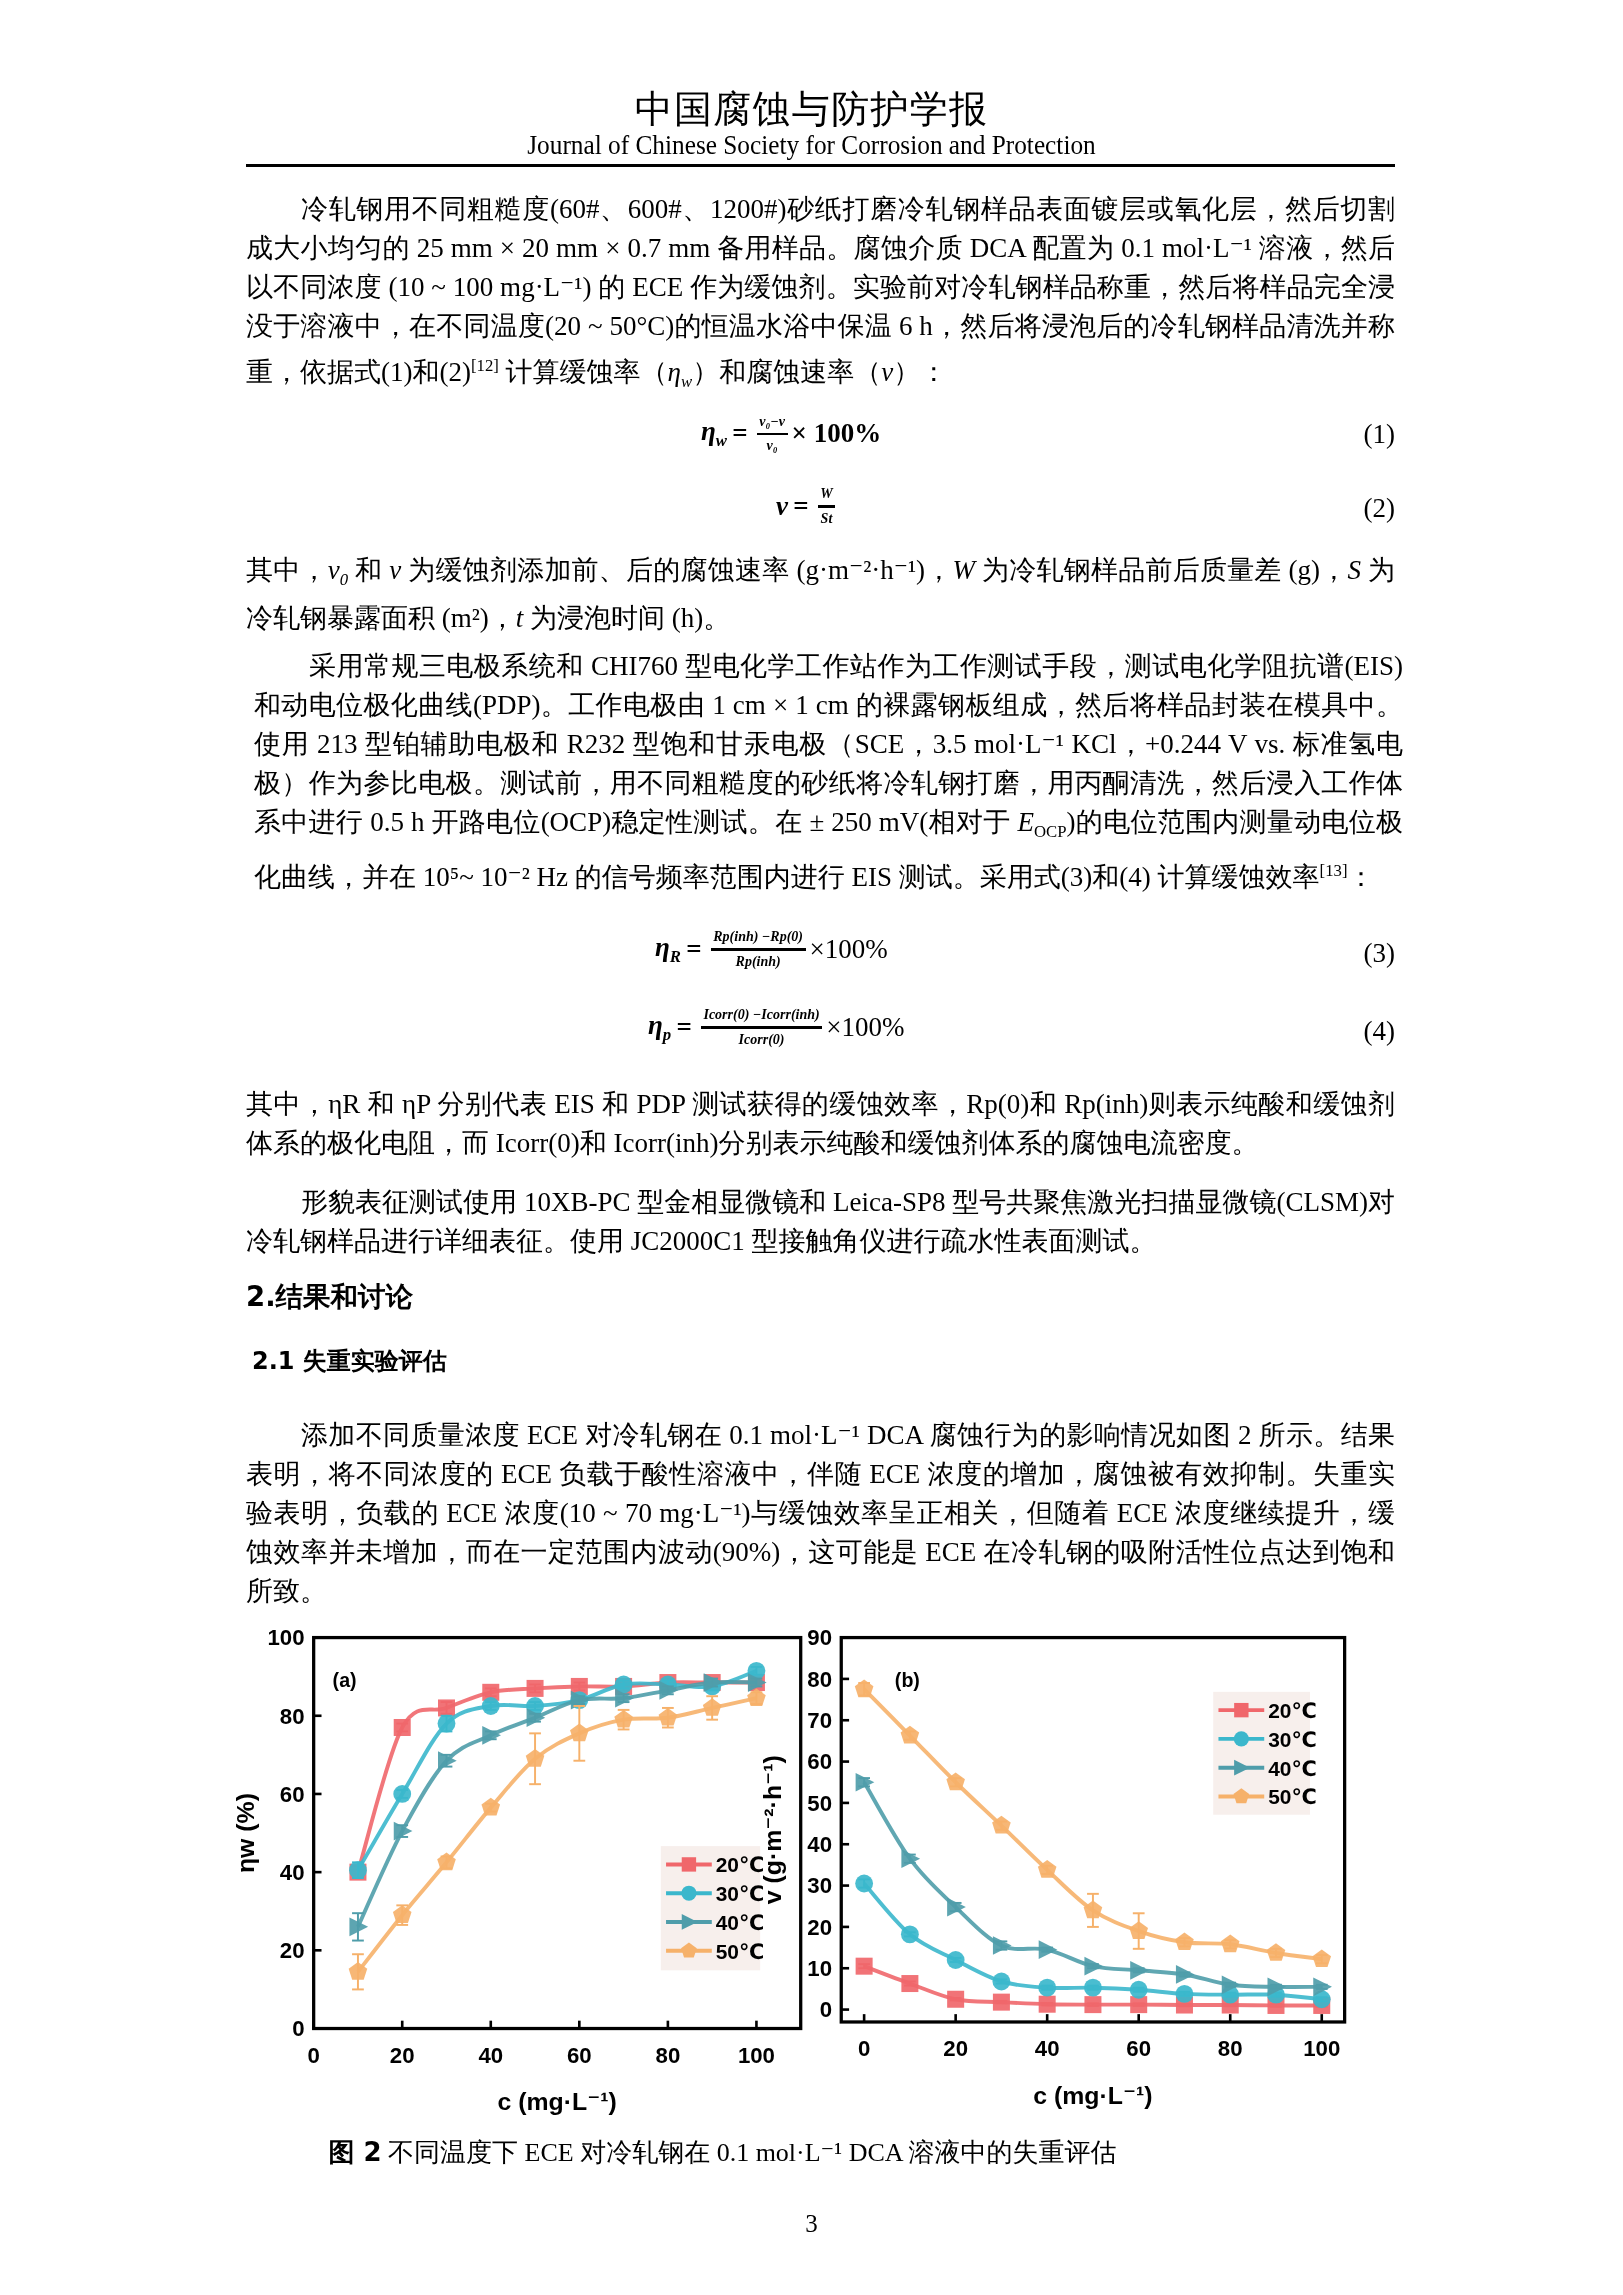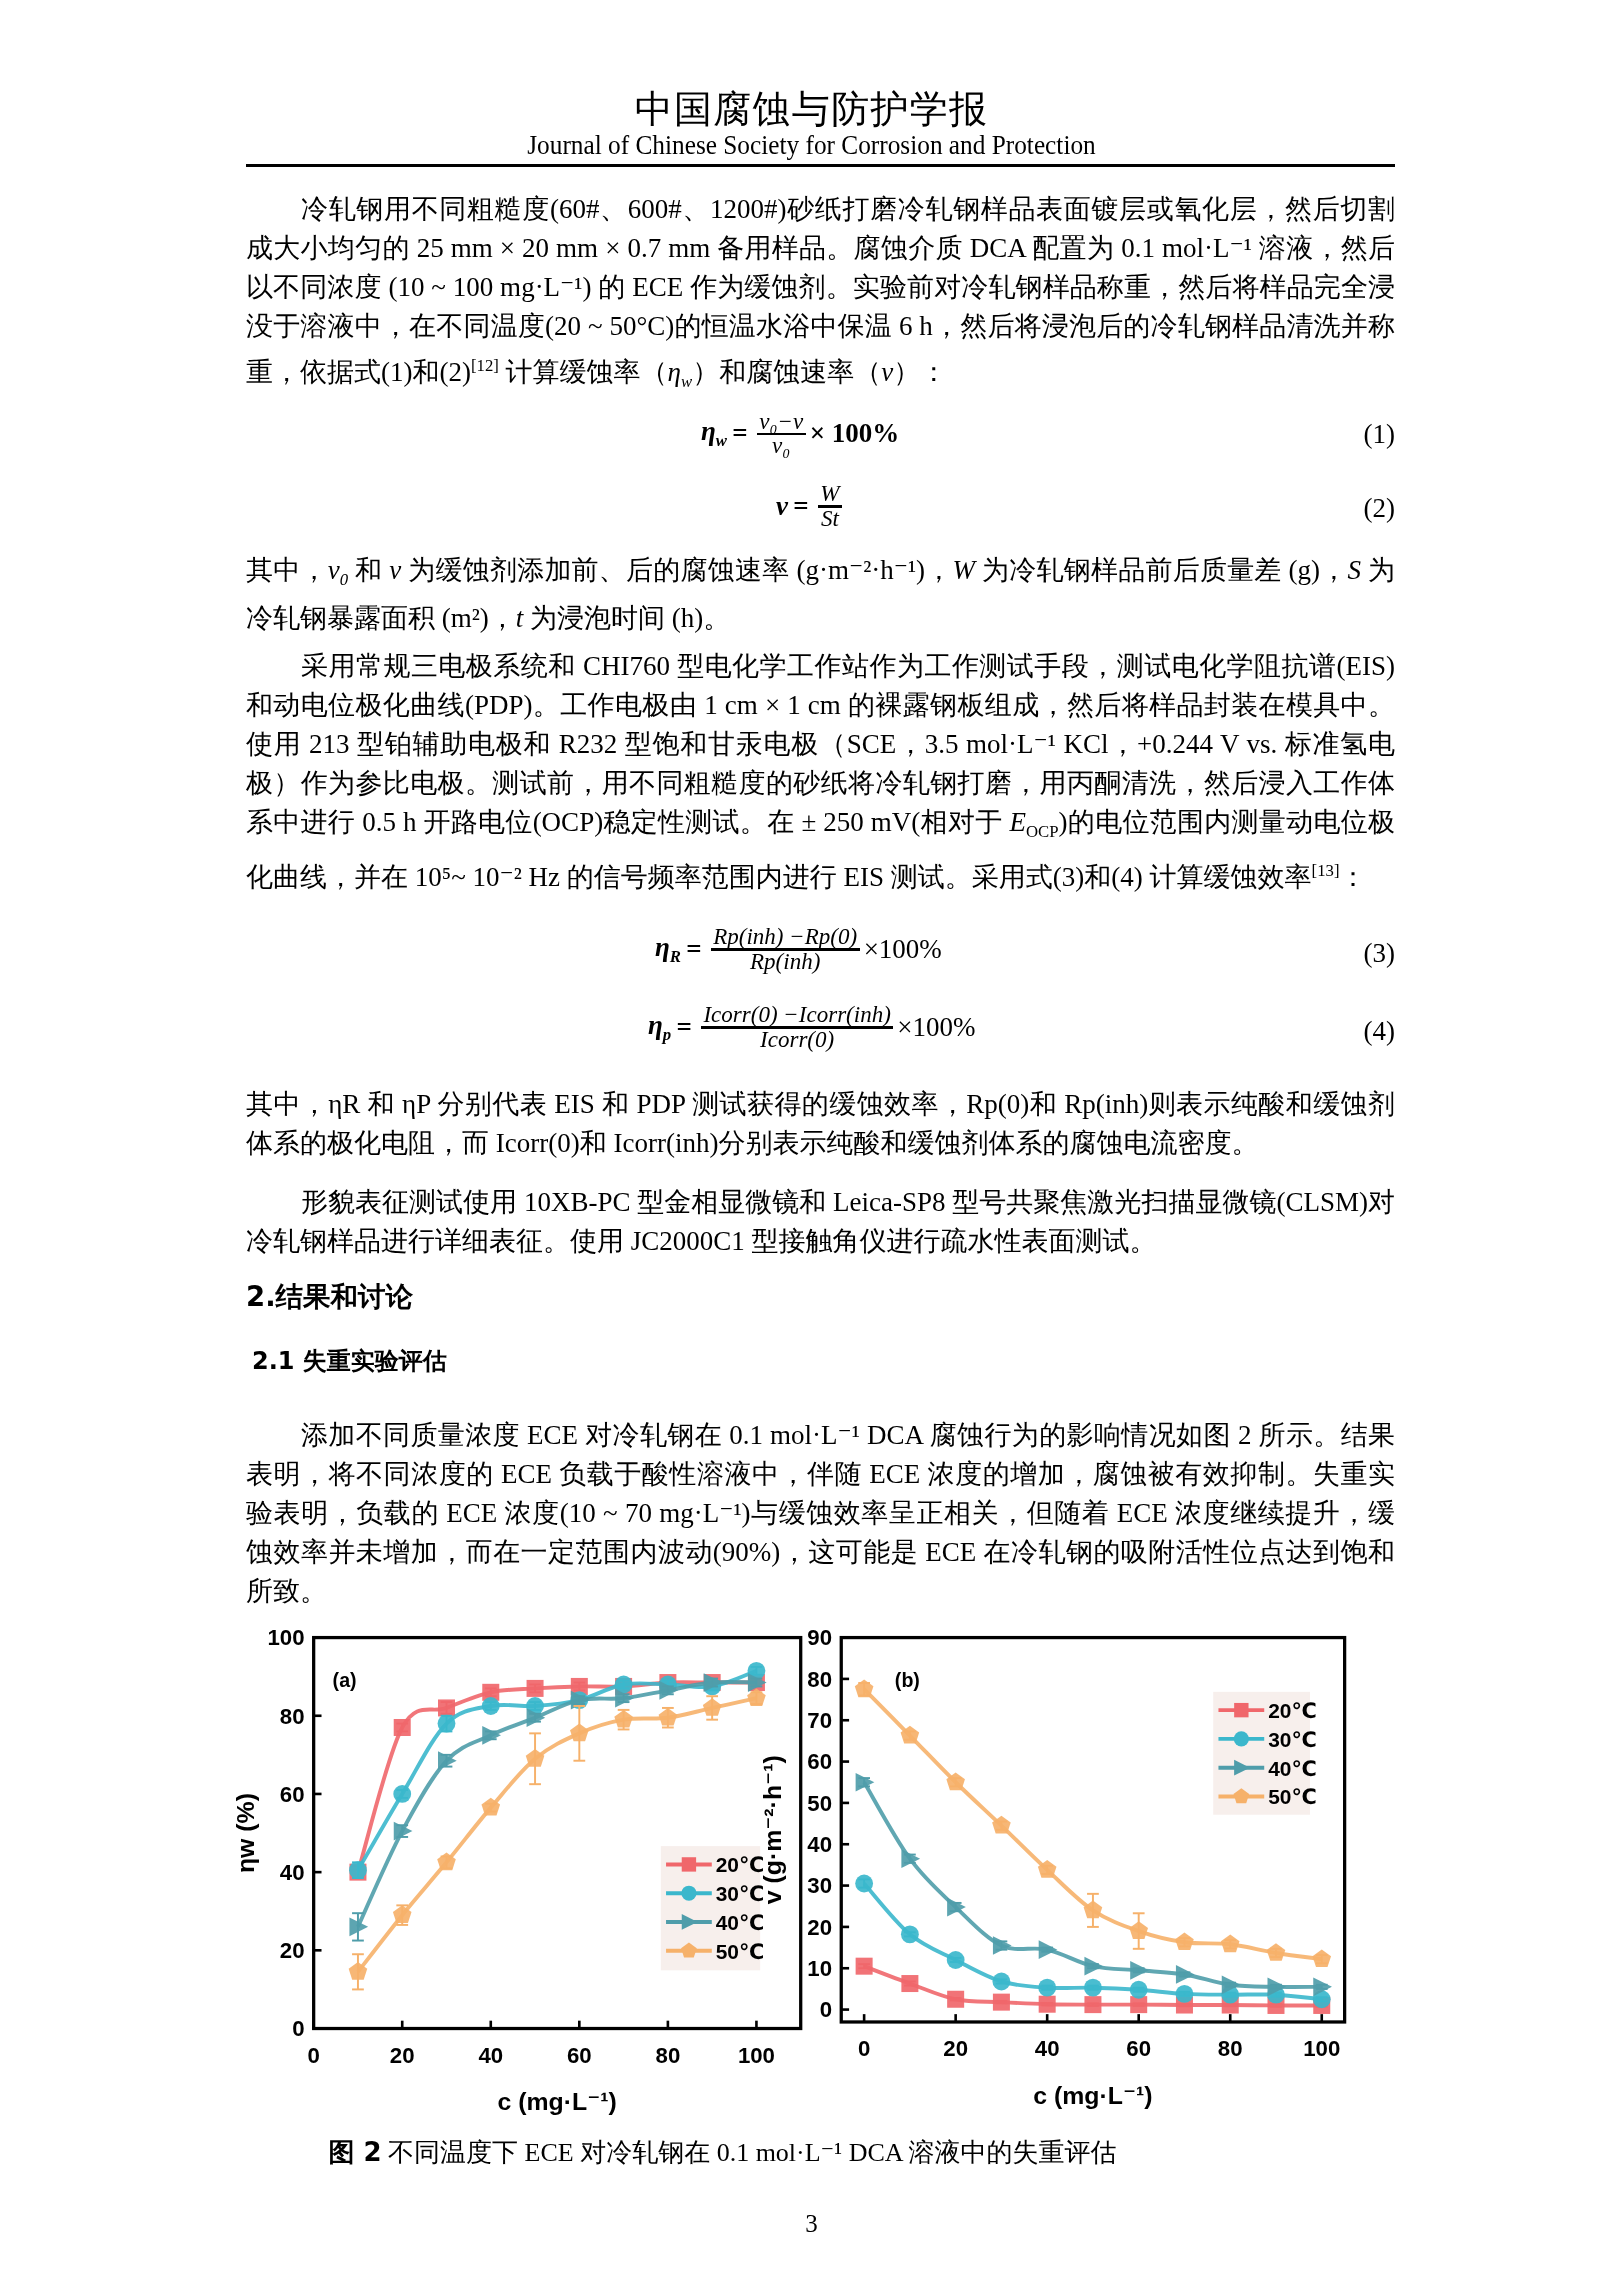--- a/index.html
+++ b/index.html
@@ -10,21 +10,21 @@
   .hdr-en { position:absolute; left:0; width:1623px; top:128px; text-align:center;
             font-size:27.5px; line-height:33px; transform:scaleX(0.92); }
   .hdr-rule { position:absolute; left:246px; width:1149px; top:164px; height:3.3px; background:#000; }
   .para { position:absolute; left:246px; width:1149px; font-size:27px; line-height:39px;
           text-align:justify; }
   .indent { text-indent:55px; }
   .eq { position:absolute; left:246px; width:1149px; height:59px; font-size:27px; }
   .eq .body { position:absolute; display:flex; align-items:center; font-family:"Liberation Serif", serif; }
   .eq .num { position:absolute; right:0; top:50%; transform:translateY(-50%); }
   .frac { display:inline-flex; flex-direction:column; align-items:center; margin:0 3.9px; vertical-align:middle; }
-  .frac .n, .frac .d { font-size:23px; font-weight:normal; font-style:italic; line-height:22px; padding:0 2.6px; }
+  .frac .n, .frac .d { font-size:14px; font-weight:bold; font-style:italic; line-height:22px; padding:0 2.6px; }
   .frac .bar { height:2.6px; background:#000; align-self:stretch; }
   .it { font-style:italic; }
   .bd { font-weight:bold; }
   sub, sup { font-size:62%; }
   .h2 { position:absolute; left:246px; font-family:"DejaVu Sans", sans-serif; font-weight:bold; font-size:27.5px; }
   .h3 { position:absolute; left:252px; font-family:"DejaVu Sans", sans-serif; font-weight:bold; font-size:24px; }
   .caption { position:absolute; left:0; width:1445px; top:2135px; text-align:center; font-size:26px; }
   .caption .lead { font-family:"DejaVu Sans", sans-serif; font-weight:bold; }
   .pageno { position:absolute; left:0; width:1623px; top:2210px; text-align:center; font-size:25px; }
   svg text { font-family:"Liberation Sans", "DejaVu Sans", sans-serif; }
@@ -64,21 +64,21 @@
         <span class="d">St</span>
     </span>
   </div>
   <span class="num">(2)</span>
 </div>
 
 <div class="para" style="top:551px;">
   <span>其中，</span><span class="it"><span>v</span><sub>0</sub></span><span> 和 </span><span class="it">v</span><span> 为缓蚀剂添加前、后的腐蚀速率 (g·m⁻²·h⁻¹)，</span><span class="it">W</span><span> 为冷轧钢样品前后质量差 (g)，</span><span class="it">S</span><span> 为冷轧钢暴露面积 (m²)，</span><span class="it">t</span><span> 为浸泡时间 (h)。</span>
 </div>
 
-<div class="para indent" style="top:647px;">
+<div class="para indent" style="top:647px;margin-left:8px;">
   <span>采用常规三电极系统和 CHI760 型电化学工作站作为工作测试手段，测试电化学阻抗谱(EIS)和动电位极化曲线(PDP)。工作电极由 1 cm × 1 cm 的裸露钢板组成，然后将样品封装在模具中。使用 213 型铂辅助电极和 R232 型饱和甘汞电极（SCE，3.5 mol·L⁻¹ KCl，+0.244 V vs. 标准氢电极）作为参比电极。测试前，用不同粗糙度的砂纸将冷轧钢打磨，用丙酮清洗，然后浸入工作体系中进行 0.5 h 开路电位(OCP)稳定性测试。在 ± 250 mV(相对于 </span><span class="it"><span>E</span><sub style="font-style:normal">OCP</sub></span><span>)的电位范围内测量动电位极化曲线，并在 10⁵~ 10⁻² Hz 的信号频率范围内进行 EIS 测试。采用式(3)和(4) 计算缓蚀效率</span><sup>[13]</sup><span>：</span>
 </div>
 
 <div class="eq" style="top:923px;">
   <div class="body" style="left:409px; top:3.3px;">
     <span class="it bd"><span>η</span><sub>R</sub></span>
     <span class="bd" style="margin:0 5.2px;">=</span>
     <span class="frac">
       <span class="n">Rp(inh) −Rp(0)</span>
         <span class="bar"></span>

